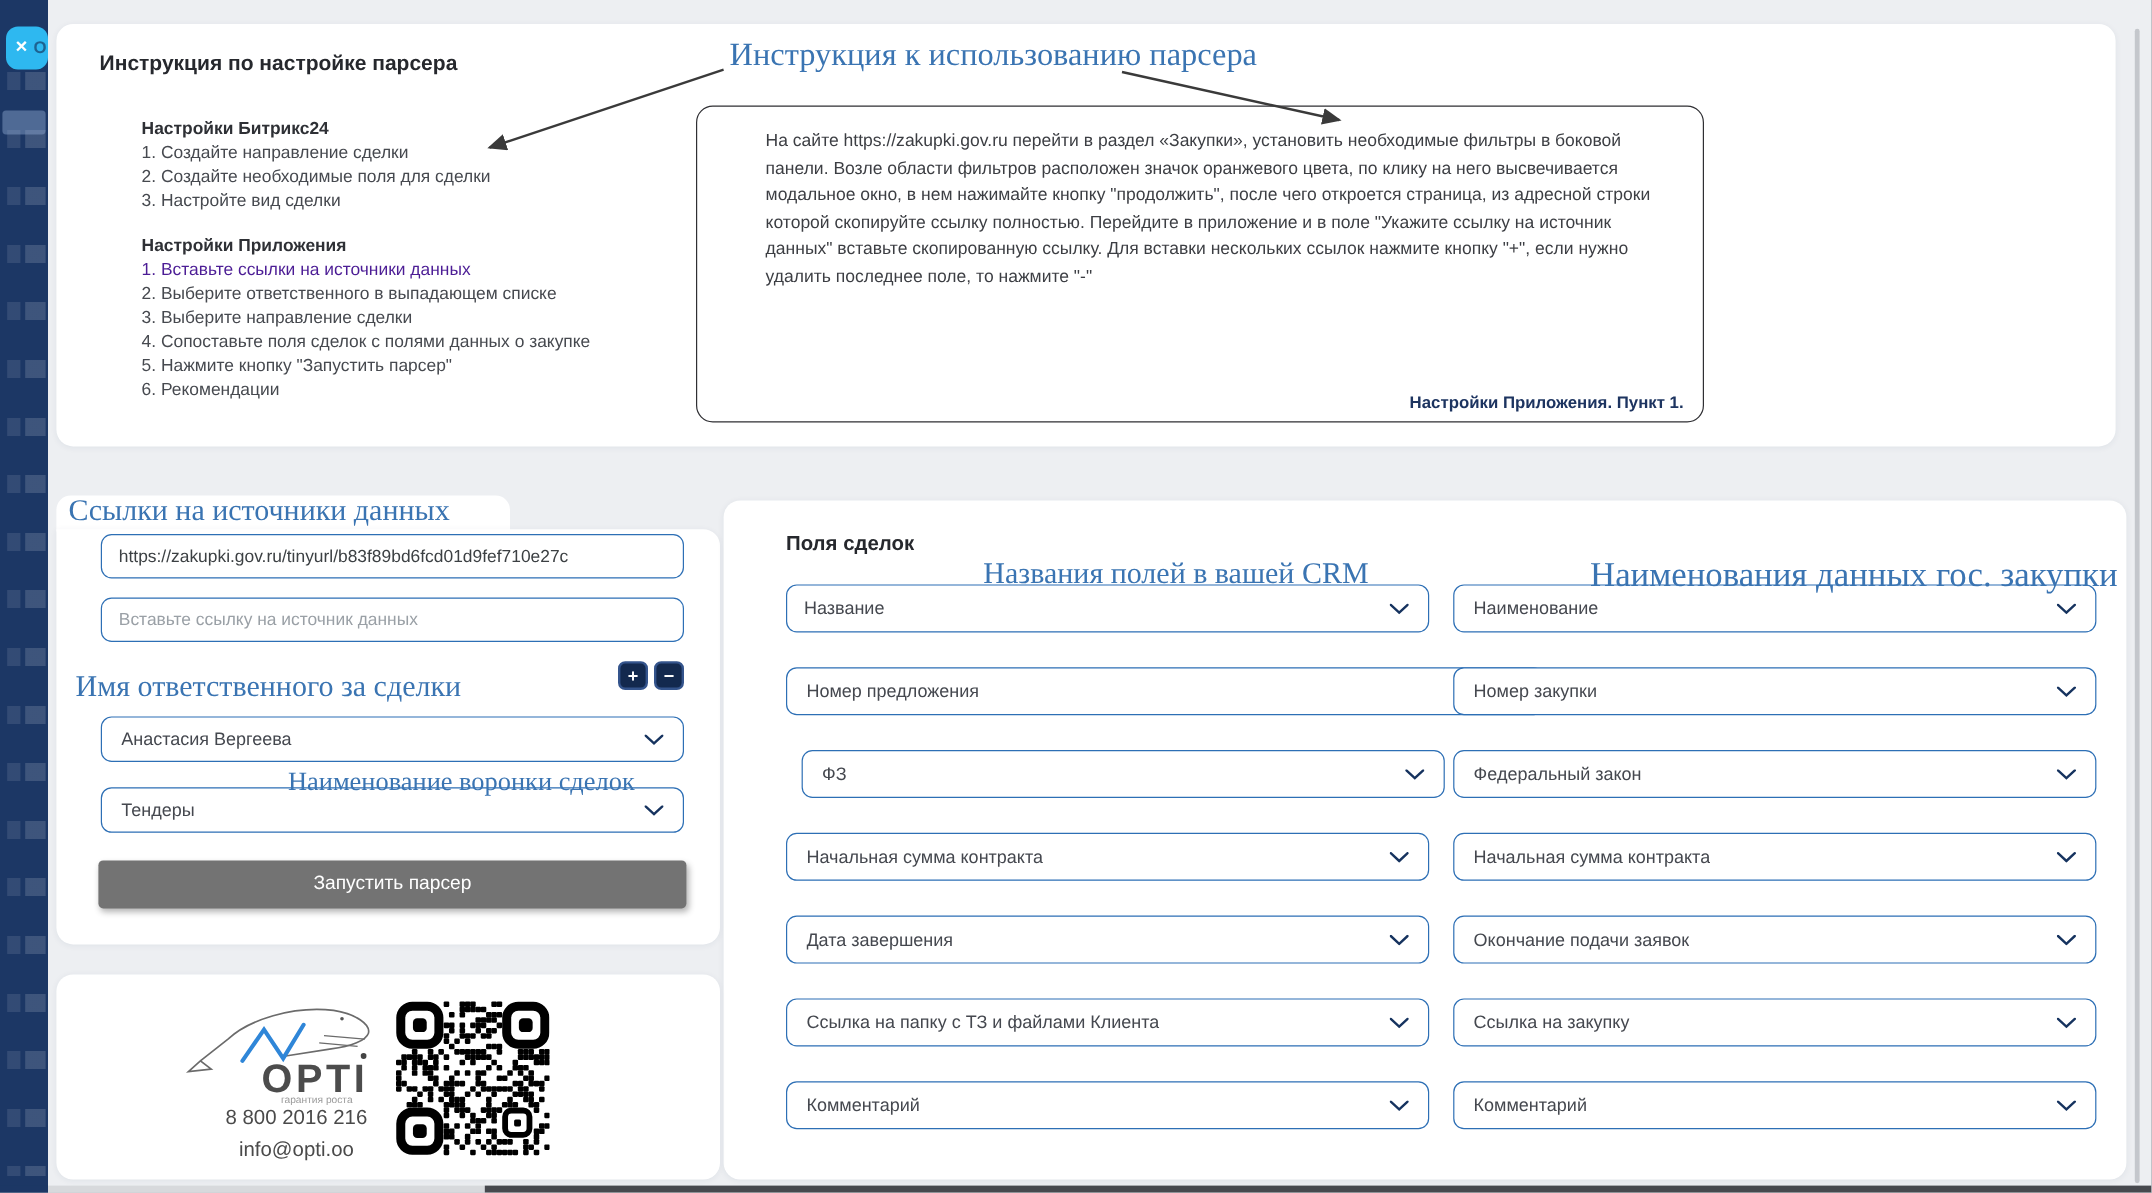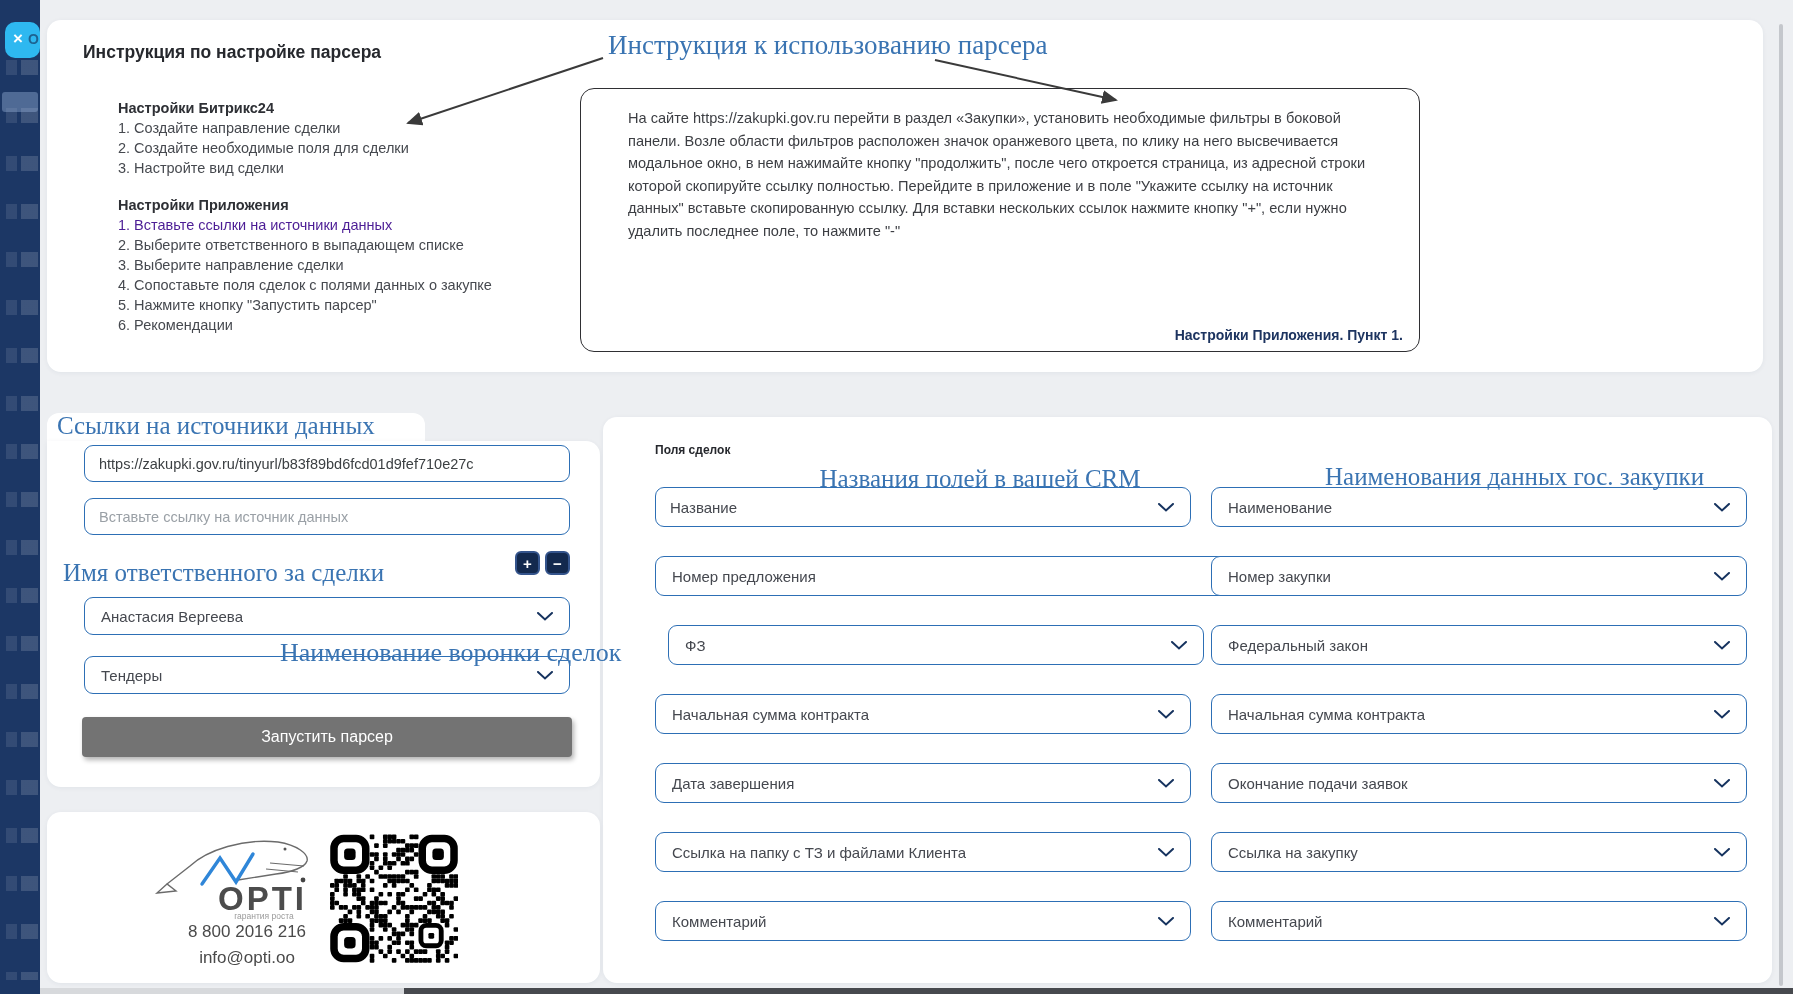--- a/index.html
+++ b/index.html
@@ -22,21 +22,21 @@
   .card{position:absolute;background:#fff;border-radius:14px;box-shadow:0 1px 5px rgba(25,45,90,.06);}
   .chip{position:absolute;background:#fff;border-radius:12px 12px 0 0;}
   
   .h1{font-size:17.5px;font-weight:bold;color:#26282d;}
   .sec-title{font-weight:bold;color:#2e3035;font-size:14.5px;line-height:20px;}
   .li{font-size:14.5px;line-height:20px;color:#46494f;}
   .li.blue{color:#4c1d95;}
   .serif-cap{position:absolute;font-family:"Liberation Serif","DejaVu Serif",serif;color:#3a74b2;white-space:nowrap;z-index:3;}
   
   .note-box{position:absolute;border:1px solid #2f2f33;border-radius:14px;background:#fff;}
-  .note-text{position:absolute;left:47px;top:18px;width:750px;font-size:14.6px;line-height:22.5px;color:#3c3e43;}
+  .note-text{position:absolute;left:57px;top:18px;width:750px;font-size:14.6px;line-height:22.5px;color:#3c3e43;}
   .note-footer{position:absolute;right:16px;bottom:8px;font-size:14px;font-weight:bold;color:#1d3460;}
   
   .tinput{position:absolute;left:37px;width:486px;height:37px;border:1px solid #2d6fb5;border-radius:9px;
           padding:0 14px;font-family:"Liberation Sans",sans-serif;font-size:14.5px;color:#3c4043;background:#fff;outline:none;}
   .tinput::placeholder{color:#9aa0a6;}
   .dd{position:absolute;height:40px;border:1px solid #2d6fb5;border-radius:9px;background:#fff;
       display:flex;align-items:center;justify-content:space-between;padding:0 16px;font-size:15px;color:#45484f;cursor:pointer;}
   .dd .lbl{white-space:nowrap;overflow:hidden;}
   .sq-btn{position:absolute;width:25px;height:24px;background:#13294e;border:2px solid #34548c;border-radius:6px;
           color:#fff;font-size:15px;font-weight:bold;display:flex;align-items:center;justify-content:center;cursor:pointer;padding:0;}
@@ -110,37 +110,37 @@
 
     <div class="serif-cap" style="left:16px;top:118px;font-size:25px;">Имя ответственного за сделки</div>
 
     <div class="dd" style="left:37px;top:156px;width:486px;height:38px;">
       <span class="lbl">Анастасия Вергеева</span>
       <svg width="16" height="9">
         <polyline points="1,1 8,7.5 15,1" fill="none" stroke="#16335f" stroke-width="2" stroke-linecap="round"></polyline>
         </svg>
     </div>
 
-    <div class="serif-cap" style="left:193px;top:197px;font-size:26px;margin-left:40px;">Наименование воронки сделок</div>
+    <div class="serif-cap" style="left:193px;top:197px;font-size:22px;">Наименование воронки сделок</div>
 
     <div class="dd" style="left:37px;top:215px;width:486px;height:38px;">
       <span class="lbl">Тендеры</span>
       <svg width="16" height="9">
         <polyline points="1,1 8,7.5 15,1" fill="none" stroke="#16335f" stroke-width="2" stroke-linecap="round"></polyline>
         </svg>
     </div>
 
     <button class="run-btn">Запустить парсер</button>
   </div>
 
   <div class="card" style="left:603px;top:417px;width:1169px;height:566px;">
-    <div class="abs h1" style="left:52px;top:26px;font-size:12px;">Поля сделок</div>
+    <div class="abs h1" style="left:52px;top:26px;font-size:17px;">Поля сделок</div>
 
     <div class="serif-cap" style="left:197px;top:48px;width:360px;text-align:center;font-size:25px;">Названия полей в вашей CRM</div>
-    <div class="serif-cap" style="left:722px;top:46px;width:430px;font-size:25px;">Наименования данных гос. закупки</div>
+    <div class="serif-cap" style="left:722px;top:46px;width:430px;font-size:29px;">Наименования данных гос. закупки</div>
 
     <div class="dd" style="left:52px;top:70px;width:536px;padding-left:14px;">
       <span class="lbl">Название</span>
       <svg width="16" height="9">
           <polyline points="1,1 8,7.5 15,1" fill="none" stroke="#16335f" stroke-width="2" stroke-linecap="round"></polyline>
         </svg>
     </div>
     <div class="dd" style="left:608px;top:70px;width:536px;">
       <span class="lbl">Наименование</span>
       <svg width="16" height="9">

